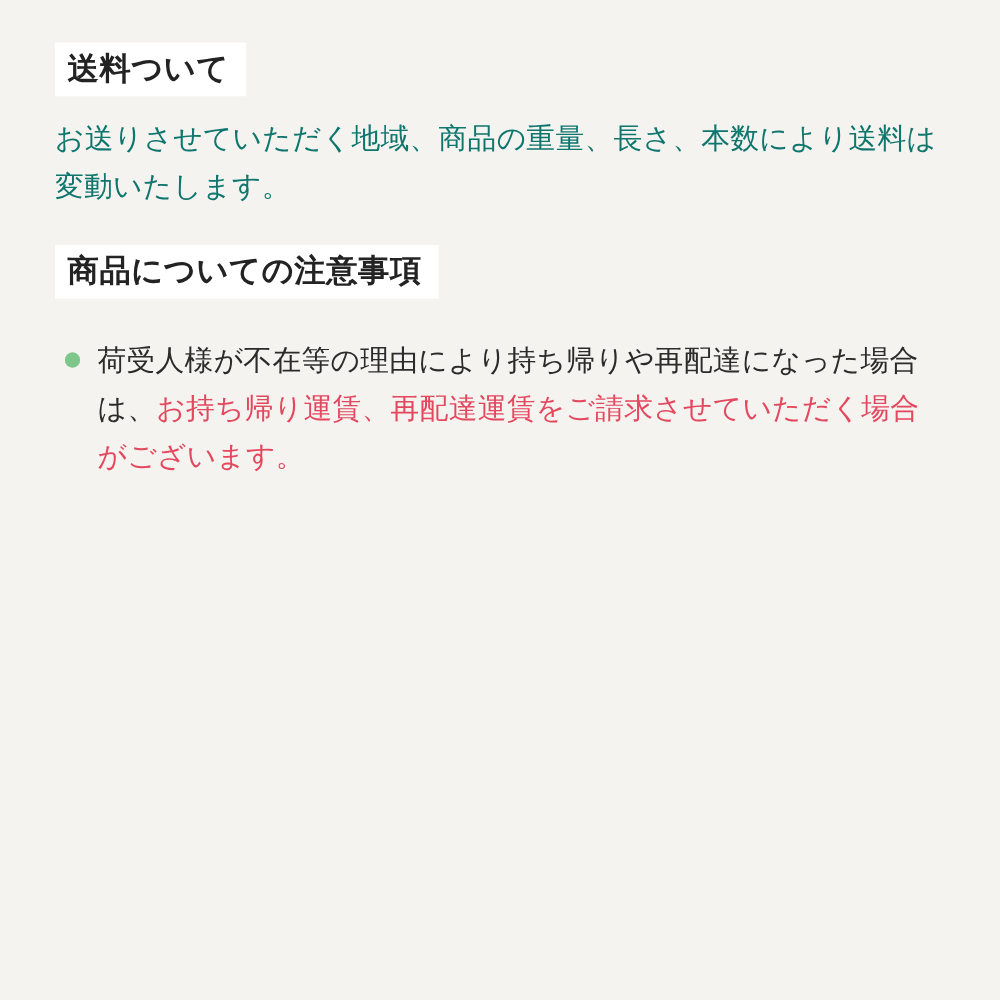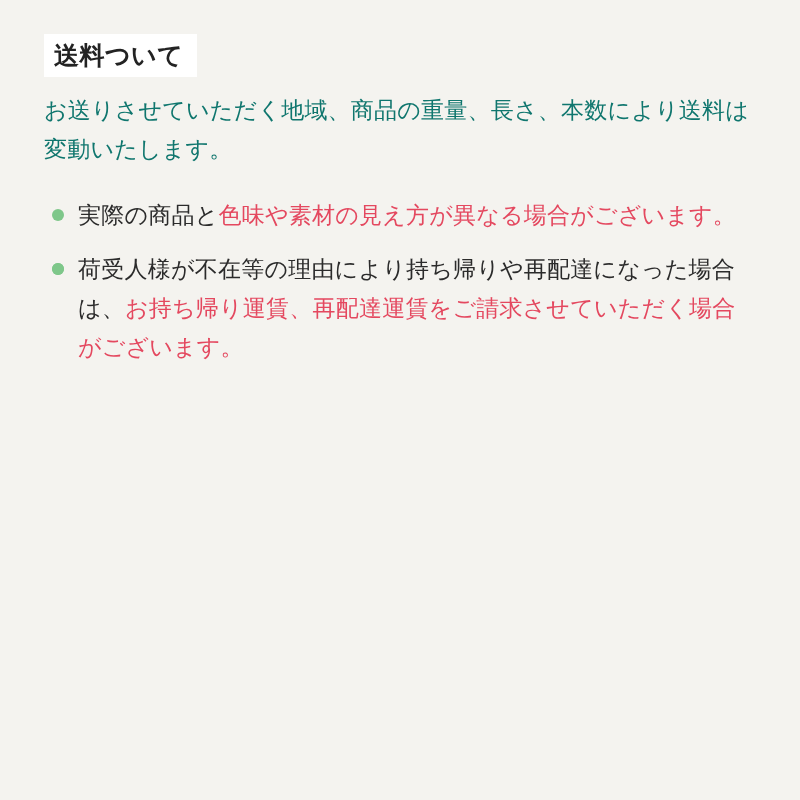--- a/index.html
+++ b/index.html
@@ -77,20 +77,20 @@
 <body>
 
 <div class="page">
 
   <section class="section">
     <h2 class="heading">送料ついて</h2>
     <p class="para">お送りさせていただく地域、商品の重量、長さ、本数により送料は変動いたします。</p>
   </section>
 
   <section class="section">
+    <h2 class="heading">商品についての注意事項</h2>
     <ul class="notes" id="notes-list">
-        <li><span class="bullet"></span><span><span>実際の商品と</span><span class="red">色味や素材の見え方が異なる場合がございます。</span></span></li>
         <li><span class="bullet"></span></li>
         <li><span class="bullet"></span><span class="sub-line"><span>荷受人様が不在等の理由により持ち帰りや再配達になった場合は、</span><span class="red">お持ち帰り運賃、再配達運賃をご請求させていただく場合がございます。</span></span></li>
       </ul>
   </section>
 
 </div>
 
 </body></html>

